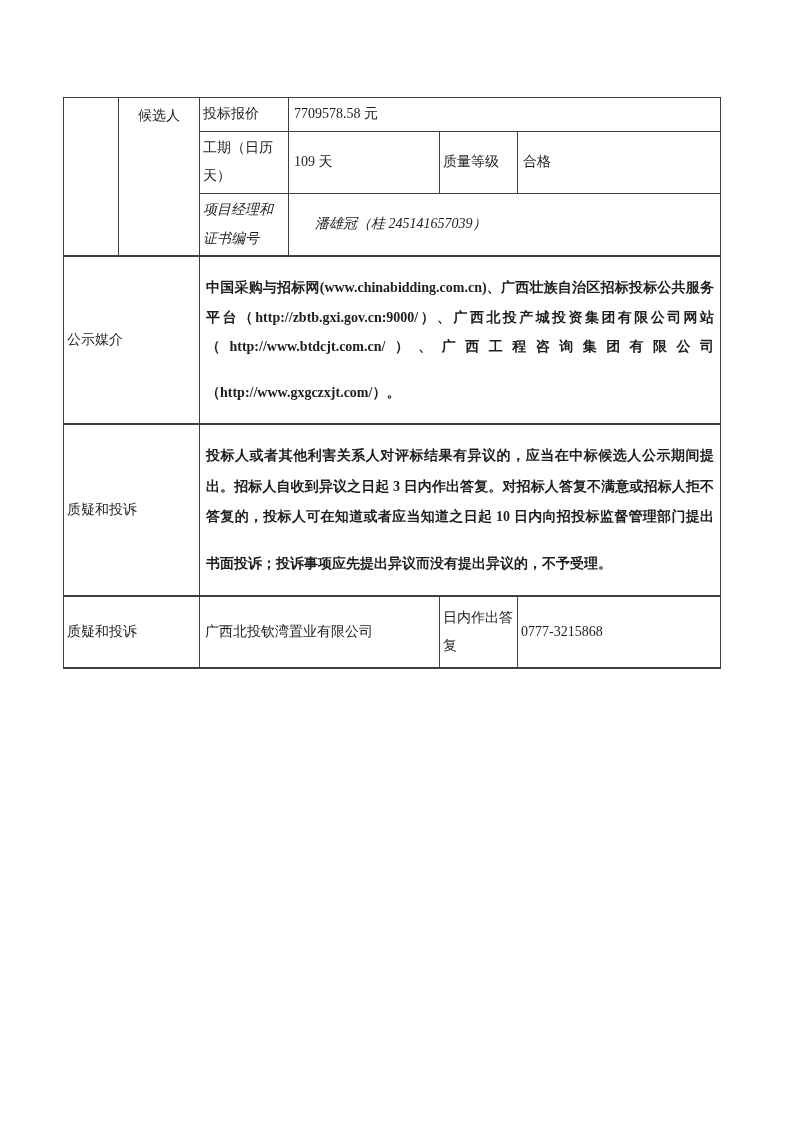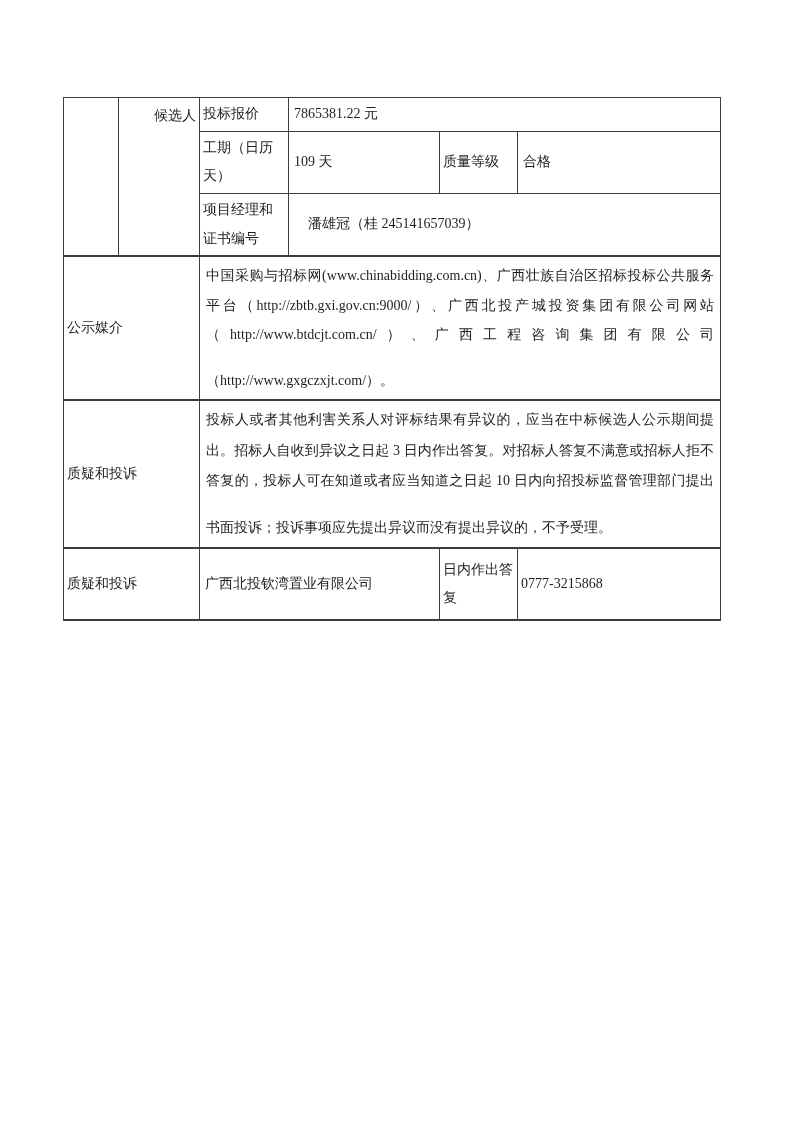--- a/index.html
+++ b/index.html
@@ -36,45 +36,46 @@
     padding: 2px 3px;
     line-height: 1.9;
     overflow: hidden;
   }
   
   tr.thick-top td { border-top-width: 2px; }
   tr.thick-bottom td { border-bottom-width: 2px; }
 
   .row-h1 { height: 31px; }
   .row-h2 { height: 58px; }
-  .row-h3 { height: 58px; }
+  .row-h3 { height: 58px; font-style: italic; }
   .row-h4 { height: 118px; }
   .row-h5 { height: 126px; }
   .row-h6 { height: 72px; }
 
   td.lbl {
     text-align: left;
     line-height: 2.05;
   }
   td.candidate {
     vertical-align: top;
-    text-align: right;
+    text-align: center;
     padding-top: 5px;
   }
   td.val {
     text-align: left;
     padding-left: 5px;
     padding-right: 4px;
   }
-  td.val-indent { padding-left: 19px; }
+  td.val-indent { padding-left: 26px; }
   td.val-tight { padding-left: 3px; }
 
   td.para {
-    padding: 4px 6px;
+    padding: 16px 6px;
     vertical-align: middle;
+    font-weight: bold;
   }
   .pline {
     display: block;
     width: 100%;
     line-height: 29.5px;
     text-align: justify;
     text-align-last: justify;
     white-space: nowrap;
   }
   .pline:last-child {
@@ -95,21 +96,21 @@
       <col style="width:89px">
       <col style="width:151px">
       <col style="width:78px">
       <col style="width:203px">
     </colgroup>
     <tbody>
       <tr class="row-h1">
         <td rowspan="3"></td>
         <td rowspan="3" class="candidate">候选人</td>
         <td class="lbl">投标报价</td>
-        <td colspan="3" class="val">7865381.22 元</td>
+        <td colspan="3" class="val">7709578.58 元</td>
       </tr>
       <tr class="row-h2">
         <td class="lbl">工期（日历天）</td>
         <td class="val">109 天</td>
         <td class="lbl">质量等级</td>
         <td class="val">合格</td>
       </tr>
       <tr class="row-h3">
         <td class="lbl">项目经理和证书编号</td>
         <td colspan="3" class="val val-indent">潘雄冠（桂 245141657039）</td>

